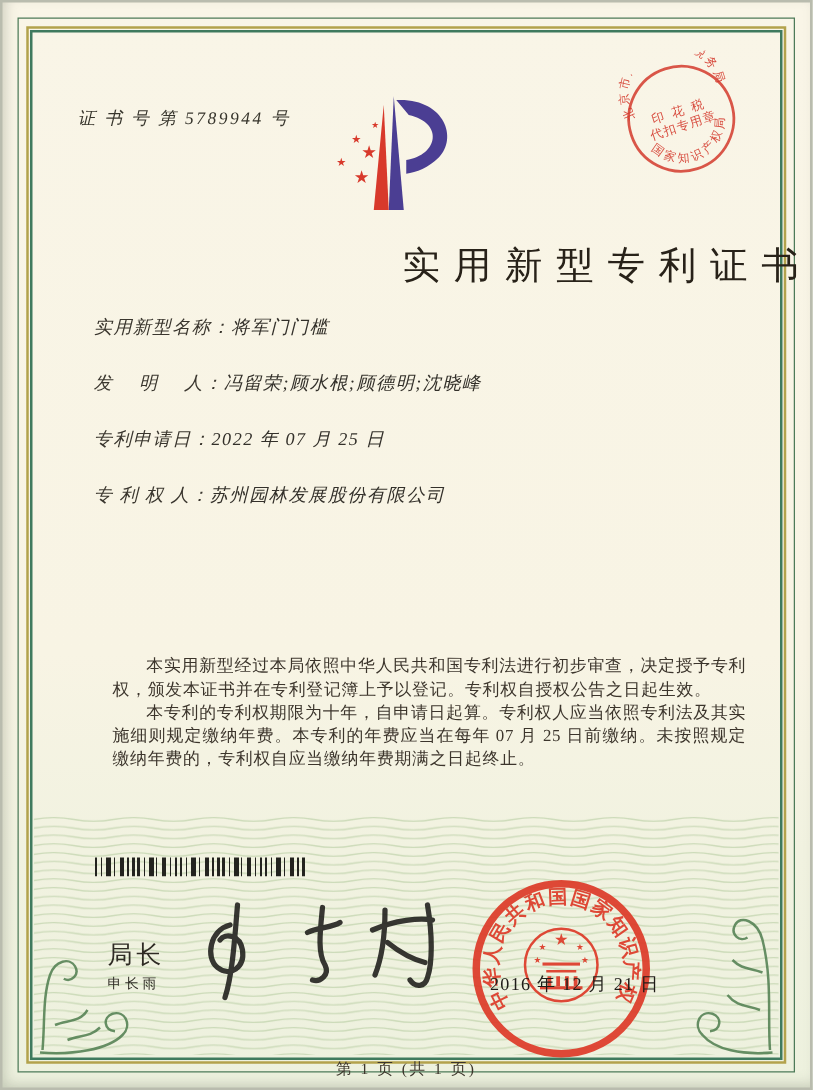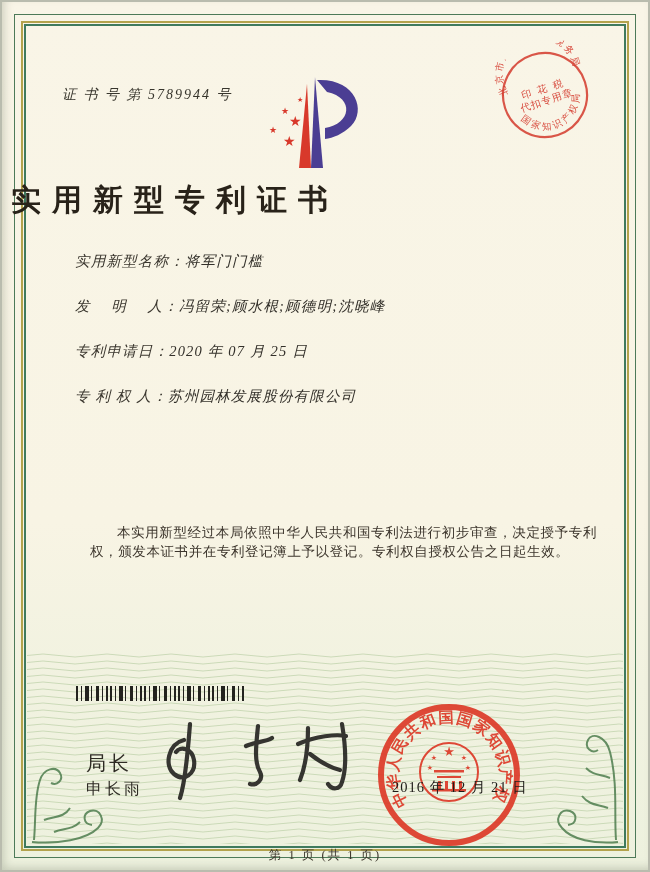--- a/index.html
+++ b/index.html
@@ -8,32 +8,32 @@
         background:linear-gradient(180deg,#f9f5e7 0%,#f8f4e4 60%,#f1f2e0 78%,#edf1de 100%);
         box-shadow:inset 0 0 0 2px #b9bcae, inset 4px -4px 10px rgba(120,128,110,.35);}
   
   .frame-outer{position:absolute;inset:14px;border:1.5px solid #4d7a58;pointer-events:none;}
   .frame-gold{position:absolute;inset:21px;border:2px solid #b3a24c;pointer-events:none;}
   .frame-green{position:absolute;inset:24px;border:2.5px solid #3f7a5e;pointer-events:none;}
   
   .guilloche{position:absolute;left:27px;right:27px;top:652px;height:192px;opacity:.8;}
   
   .cert-no{position:absolute;left:62px;top:86px;font-size:14px;letter-spacing:2px;color:#37352c;font-style:italic;}
-  .title{position:absolute;left:0;top:180px;width:100%;text-align:left;font-size:30px;font-weight:700;
+  .title{position:absolute;left:0;top:192px;width:100%;text-align:right;font-size:30px;font-weight:400;
          letter-spacing:11px;color:#282219;text-indent:11px;}
   .fields{position:absolute;left:75px;top:252px;width:520px;font-style:italic;}
   .field-row{height:45px;font-size:14.5px;color:#33302a;letter-spacing:1.2px;white-space:nowrap;}
   .field-row .lab{color:#3a362e;}
   .paras{position:absolute;left:74px;top:524px;width:507px;font-size:13.5px;line-height:18.6px;
          color:#3c352c;text-align:justify;letter-spacing:.6px;margin-left:16px;}
   .paras p{margin:0;text-indent:2em;}
   .barcode{position:absolute;left:76px;top:686px;width:168px;height:15px;
     background:repeating-linear-gradient(90deg,#23231f 0 2px,rgba(0,0,0,0) 2px 5px,#23231f 5px 6px,rgba(0,0,0,0) 6px 9px,#23231f 9px 13px,rgba(0,0,0,0) 13px 15px,#23231f 15px 16px,rgba(0,0,0,0) 16px 20px,#23231f 20px 23px,rgba(0,0,0,0) 23px 26px,#23231f 26px 27px,rgba(0,0,0,0) 27px 30px,#23231f 30px 32px,rgba(0,0,0,0) 32px 34px);}
   .sig-title{position:absolute;left:86px;top:750px;font-size:20px;color:#2e2b24;letter-spacing:3px;}
-  .sig-name{position:absolute;left:86px;top:779px;font-size:16px;color:#2e2b24;letter-spacing:3px;}
+  .sig-name{position:absolute;left:86px;top:779px;font-size:11px;color:#2e2b24;letter-spacing:3px;}
   .signature-svg{position:absolute;left:150px;top:718px;}
   .footer{position:absolute;left:0;top:824px;width:100%;text-align:center;font-size:12.5px;
           letter-spacing:2px;color:#3c362c;margin-top:23px;}
   .seal-svg{position:absolute;left:374px;top:700px;}
   .seal-date{position:absolute;left:392px;top:778px;font-size:14.5px;color:#1e1c18;letter-spacing:1px;white-space:nowrap;}
   .stamp-svg{position:absolute;left:499px;top:49px;transform:rotate(-18deg);}
   .logo-svg{position:absolute;left:255px;top:76px;}
   .flourish-left{position:absolute;left:28px;top:762px;}
   .flourish-right{position:absolute;right:28px;top:722px;transform:scaleX(-1);}
 </style>
@@ -87,29 +87,30 @@
   <div class="title">实用新型专利证书</div>
 
   <div class="fields">
     <div class="field-row">
       <span class="lab">实用新型名称：</span><span>将军门门槛</span>
     </div>
     <div class="field-row">
       <span class="lab">发　 明　 人：</span><span>冯留荣;顾水根;顾德明;沈晓峰</span>
     </div>
     <div class="field-row">
-      <span class="lab">专利申请日：</span><span>2020 年 07 月 25 日</span>
+      <span class="lab">专利申请日：</span><span>2022 年 07 月 25 日</span>
     </div>
     <div class="field-row">
       <span class="lab">专 利 权 人：</span><span>苏州园林发展股份有限公司</span>
     </div>
   </div>
 
   <div class="paras">
     <p>本实用新型经过本局依照中华人民共和国专利法进行初步审查，决定授予专利权，颁发本证书并在专利登记簿上予以登记。专利权自授权公告之日起生效。</p>
+    <p>本专利的专利权期限为十年，自申请日起算。专利权人应当依照专利法及其实施细则规定缴纳年费。本专利的年费应当在每年 07 月 25 日前缴纳。未按照规定缴纳年费的，专利权自应当缴纳年费期满之日起终止。</p>
   </div>
 
   <div class="barcode"></div>
 
   <div class="sig-title">局长</div>
   <div class="sig-name">申长雨</div>
 
   <svg class="signature-svg" width="210" height="85" viewBox="0 0 210 85">
     <g fill="none" stroke="#1d1c1a" stroke-width="4.2" stroke-linecap="round" opacity=".88">
       <path d="M34 22 C18 26 14 48 24 56 C34 64 46 56 44 42 C42 30 30 28 26 34"></path>

